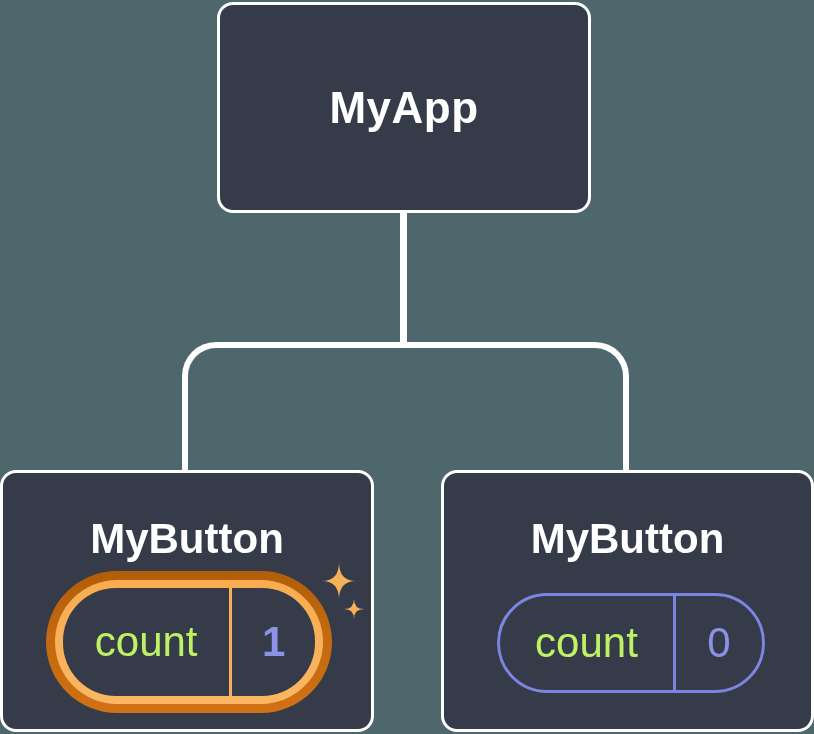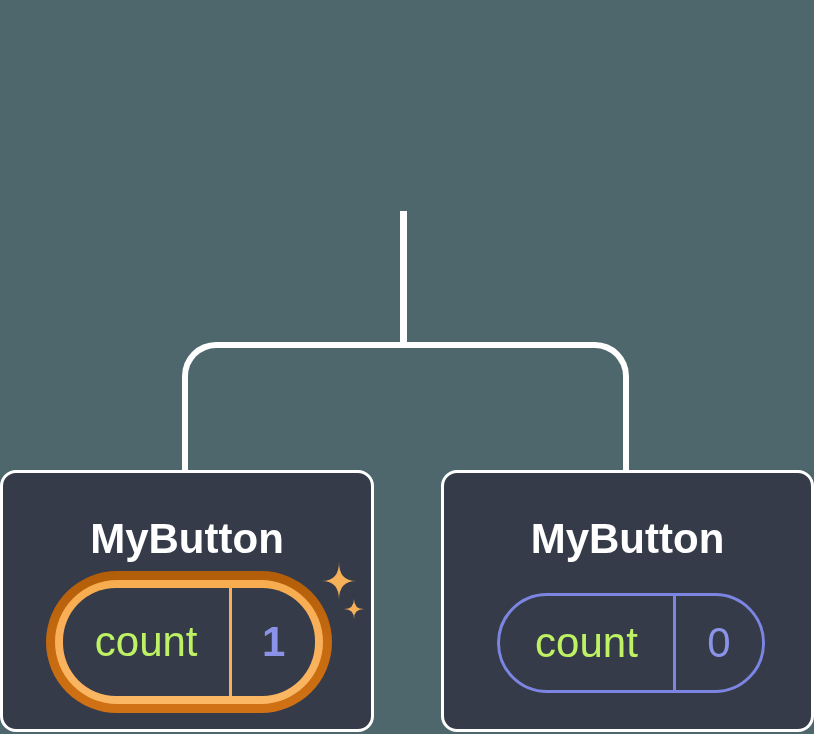--- a/index.html
+++ b/index.html
@@ -105,20 +105,23 @@
   .sparkles {
     position: absolute; left: 310px; top: 84px;
     width: 58px; height: 68px;
   }
 </style>
 </head>
 <body>
 
 <div class="stage">
 
+  <div class="node node-root">
+    <span class="node-label">MyApp</span>
+  </div>
 
   <div class="trunk"></div>
   <div class="bracket"></div>
 
   <div class="node node-child node-child-left">
     <div class="child-label">MyButton</div>
 
     <div class="pill-glow-outer">
       <div class="pill-glow-mid">
         <div class="pill-glow-inner">

